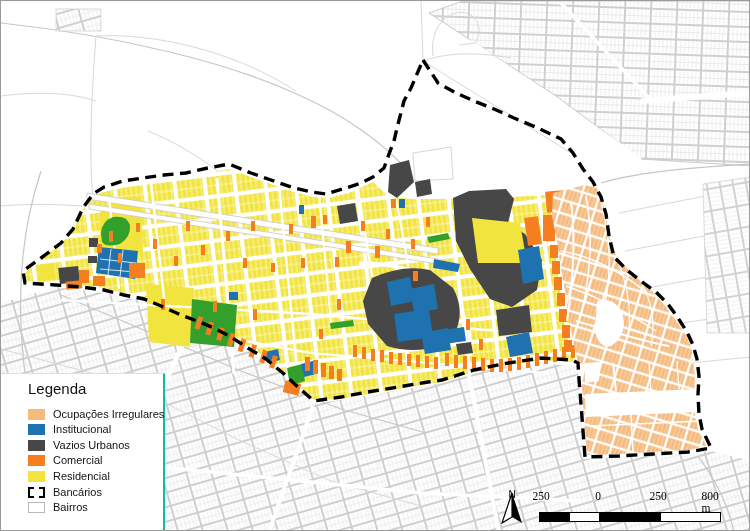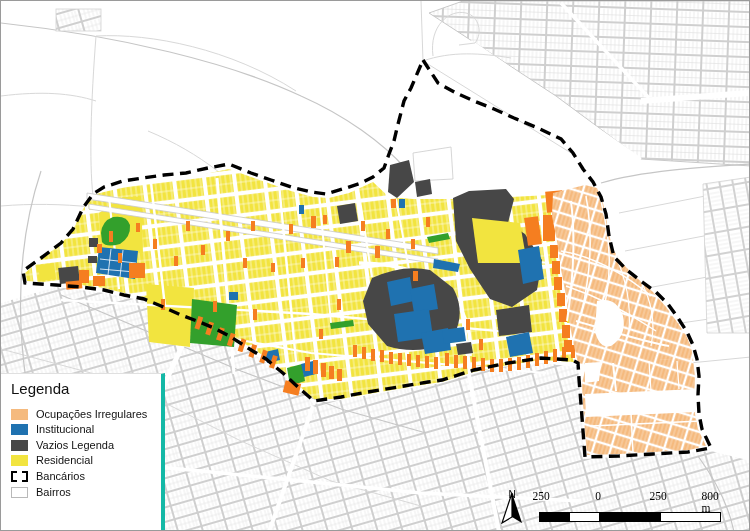--- a/index.html
+++ b/index.html
@@ -13,22 +13,22 @@
   .stage svg{position:absolute;left:0;top:0;}
   
   .f-res{fill:var(--c-res);} .f-com{fill:var(--c-com);} .f-inst{fill:var(--c-inst);}
   .f-vaz{fill:var(--c-vaz);} .f-prac{fill:var(--c-prac);} .f-occ{fill:var(--c-occ);}
   .road{stroke:var(--c-road);stroke-width:1.2;fill:none;}
   .road2{stroke:#d8d8d8;stroke-width:1;fill:none;}
   .wst{stroke:#fff;fill:none;}
   .boundary{fill:none;stroke:#000;stroke-width:3.4;stroke-dasharray:11 6.5;}
   
   .legend{position:absolute;left:0;top:372px;width:164px;bottom:0;background:#fff;
-          border-top:1px solid #e0e0e0;border-right:4px solid #14b8a6;
-          padding:6px 6px 2px 10px;box-sizing:border-box;z-index:5;}
+          border-top:1px solid #e0e0e0;border-right:2px solid #14b8a6;
+          padding:6px 6px 2px 27px;box-sizing:border-box;z-index:5;}
   .legend-title{font-size:15px;color:#111;margin:0 0 7px 0;font-weight:400;}
   .legend-row{display:flex;align-items:flex-end;height:15.6px;}
   .swatch{width:17px;height:11px;flex:0 0 17px;margin-right:8px;box-sizing:border-box;}
   .swatch.dashed{background:#fff;border:2px dashed #000;}
   .swatch.outline{background:#fff;border:1px solid #b9b9b9;}
   .legend-label{font-size:11px;color:#111;white-space:nowrap;}
   
   .scalebar{position:absolute;left:500px;top:489px;width:235px;height:36px;z-index:4;font-family:Liberation Serif, serif;}
   .sb-num{position:absolute;top:0;transform:translateX(-50%);font-size:11.5px;color:#000;}
   .sb-bar{position:absolute;left:38px;top:22px;width:180px;height:8px;border:1px solid #000;
@@ -340,24 +340,28 @@
     <span class="legend-label">Ocupações Irregulares</span>
   </div>
 
   <div class="legend-row">
     <span class="swatch" style="background: rgb(31, 114, 176);"></span>
     <span class="legend-label">Institucional</span>
   </div>
 
   <div class="legend-row">
     <span class="swatch" style="background: rgb(71, 71, 71);"></span>
-    <span class="legend-label">Vazios Legenda</span>
-  </div>
-
-
+    <span class="legend-label">Vazios Urbanos</span>
+  </div>
+
+
+  <div class="legend-row">
+    <span class="swatch" style="background: rgb(245, 126, 32);"></span>
+    <span class="legend-label">Comercial</span>
+  </div>
 
   <div class="legend-row">
     <span class="swatch" style="background: rgb(242, 228, 63);"></span>
     <span class="legend-label">Residencial</span>
   </div>
 
   <div class="legend-row">
     <span class="swatch dashed"></span>
     <span class="legend-label">Bancários</span>
   </div>

